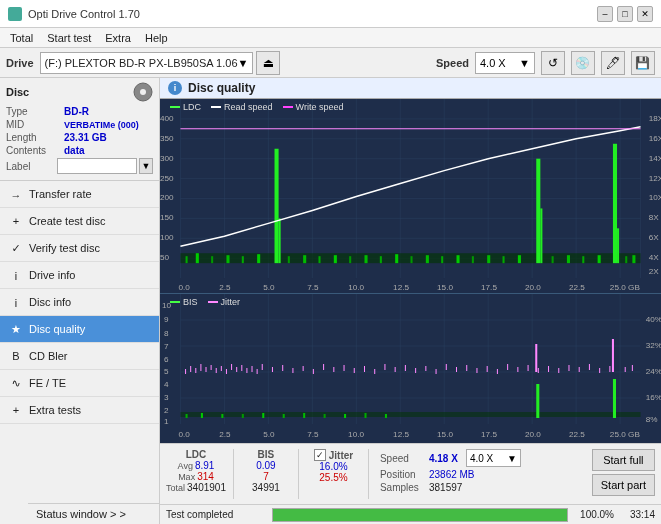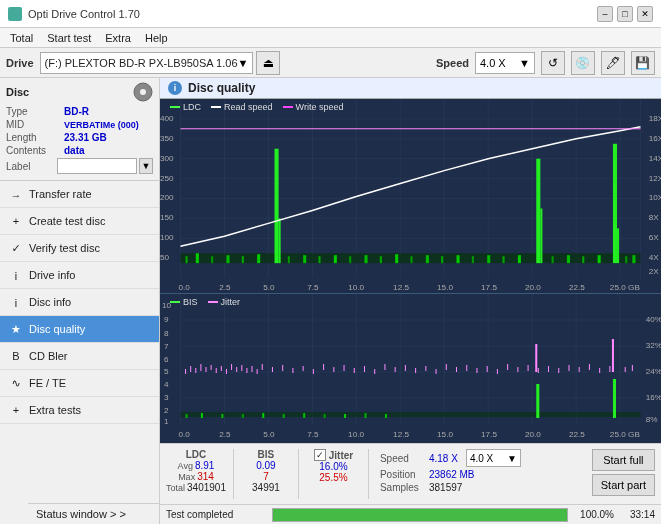--- a/index.html
+++ b/index.html
@@ -549,21 +549,21 @@
             <span class="stats-value">16.0%</span>
             <span class="stats-value red">25.5%</span>
           </div>
         </div>
 
         <div style="width:1px; background:#ccc; height:50px; margin: 0 3px;"></div>
 
         <div style="display:flex; flex-direction:column; gap:2px; flex:1; padding:0 4px;">
           <div style="display:flex; align-items:center; gap:4px;">
             <span style="font-size:10px; color:#555; width:45px;">Speed</span>
-            <span style="font-size:10px; color:#0000cc; font-weight:normal;">4.18 X</span>
+            <span style="font-size:10px; color:#0000cc; font-weight:bold;">4.18 X</span>
             <div class="speed-select" style="margin-left:4px;">
               <span>4.0 X</span>
               <span>▼</span>
             </div>
           </div>
           <div style="display:flex; align-items:flex-end; gap:4px;">
             <span style="font-size:10px; color:#555; width:45px;">Position</span>
             <span style="font-size:10px; color:#0000cc;">23862 MB</span>
           </div>
           <div style="display:flex; align-items:center; gap:4px;">

